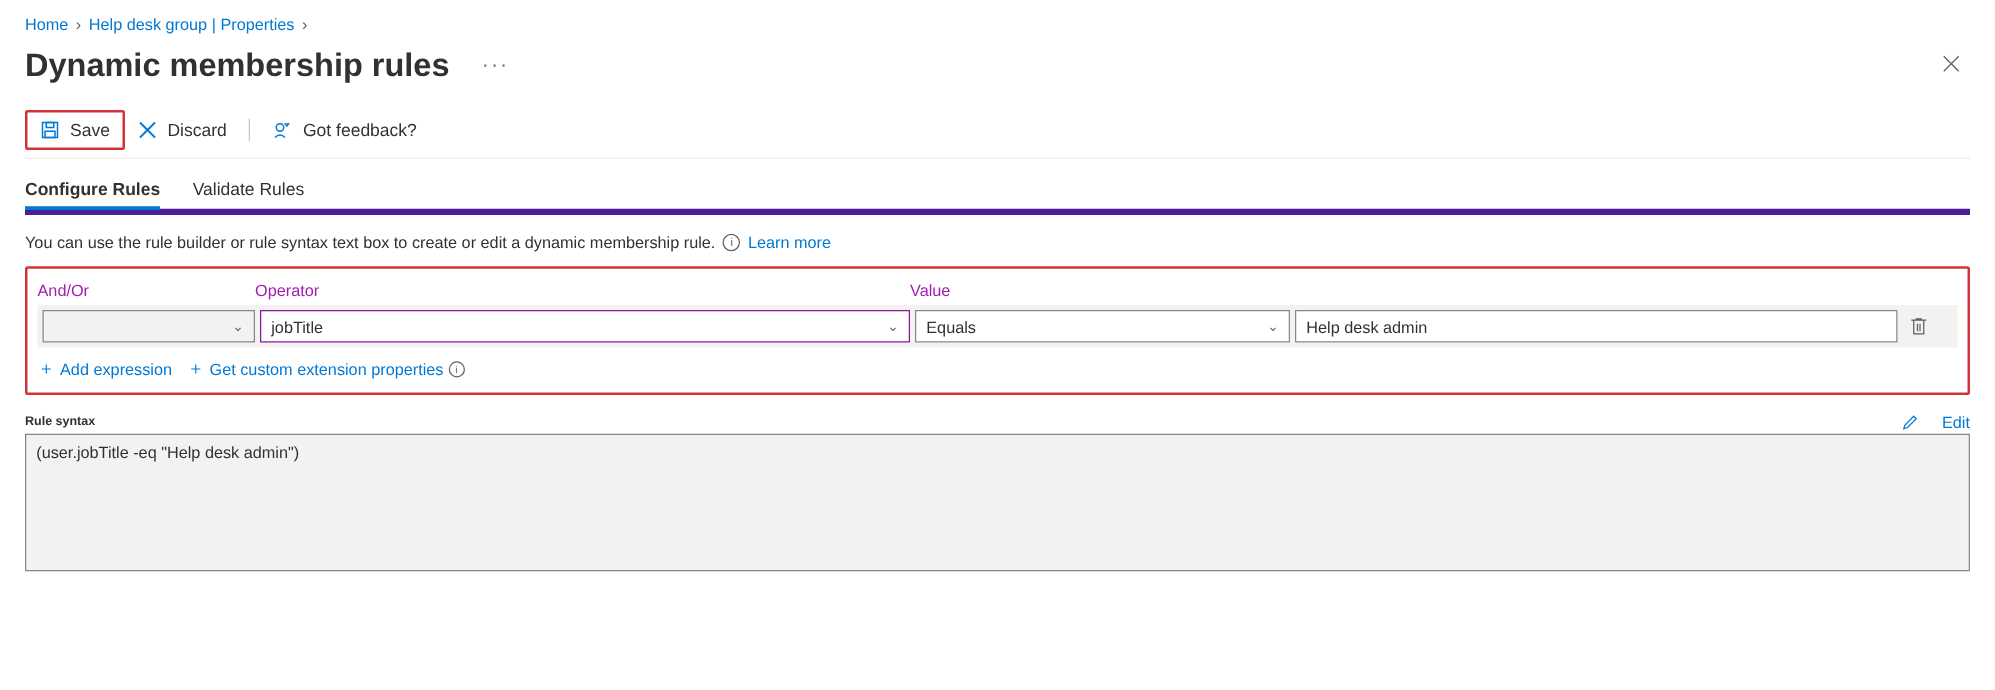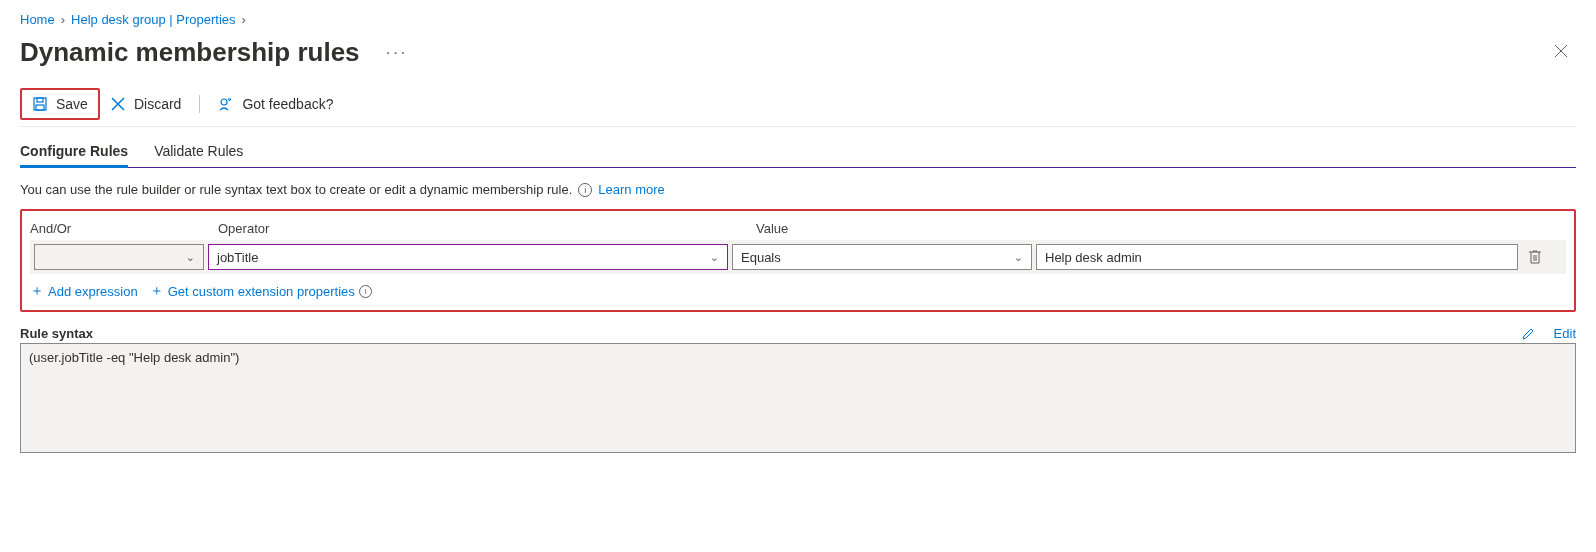--- a/index.html
+++ b/index.html
@@ -40,41 +40,41 @@
     display: inline-flex; align-items: center; gap: 8px;
     background: none; border: none; font-size: 14px; color: #323130;
     padding: 6px 10px; cursor: pointer; font-family: inherit;
   }
   .toolbar-button .ico { width: 16px; height: 16px; display: inline-flex; align-items: center; justify-content: center; color:#0078d4; }
   .tb-highlight {
     border: 2px solid #d13438; border-radius: 2px;
   }
   .toolbar-sep { width:1px; height:18px; background:#c8c6c4; margin: 0 8px; }
   .tabs {
-    display: flex; gap: 26px; border-bottom: 1px solid #4c1d95; margin-bottom: 14px;
+    display: flex; gap: 26px; border-bottom: 5px solid #4c1d95; margin-bottom: 14px;
   }
   .tab {
     background:none; border:none; font: inherit; font-size:14px; color:#323130;
     padding: 4px 0 8px 0; cursor:pointer; position:relative;
   }
   .tab.active { font-weight:600; }
   .tab.active::after {
     content:""; position:absolute; left:0; right:0; bottom:-1px; height:3px; background:#0078d4;
   }
   .helptext { font-size:13px; color:#323130; display:flex; align-items:center; gap:6px; margin-bottom:12px; }
   .helptext .info-circ { width:14px; height:14px; border:1px solid #605e5c; border-radius:50%; font-size:9px; display:inline-flex; align-items:center; justify-content:center; color:#605e5c; }
   .helptext a { color:#0078d4; text-decoration:none; cursor:pointer; }
   .rule-box-highlight {
     border: 2px solid #d13438; border-radius:2px; padding: 10px 8px 8px 8px; margin-bottom: 14px;
   }
   .rule-headers {
     display:grid;
     grid-template-columns: 170px 520px 300px 1fr 40px;
-    gap: 18px;
-    font-size:13px; color:#404040; padding: 0 0 4px 0;
+    gap: 4px;
+    font-size:13px; color:#a21caf; padding: 0 0 4px 0;
   }
   .rule-row {
     display:grid;
     grid-template-columns: 170px 520px 300px 1fr 40px;
     gap: 4px;
     background:#f3f2f1; padding:4px; align-items:center;
   }
   .dd, .txt {
     width:100%; height:26px; border:1px solid #8a8886; background:#fff;
     font:inherit; font-size:13px; padding: 0 8px;
@@ -86,21 +86,21 @@
   .txt { cursor:text; justify-content:flex-start; }
   .trash { width:26px; height:26px; display:flex; align-items:center; justify-content:center; color:#605e5c; cursor:pointer; }
   .add-row { display:flex; gap:12px; margin-top:6px; align-items:center; }
   .link-btn {
     background:none; border:none; color:#0078d4; font:inherit; font-size:13px;
     display:inline-flex; align-items:center; gap:4px; cursor:pointer; padding:2px 0;
   }
   .link-btn .plus { font-size:14px; }
   .info-small { width:13px; height:13px; border:1px solid #605e5c; border-radius:50%; font-size:8px; display:inline-flex; align-items:center; justify-content:center; color:#605e5c; }
   .syntax-header { display:flex; justify-content:space-between; align-items:center; margin: 6px 0 2px 0; }
-  .syntax-header .lbl { font-weight:600; font-size:13px; }
+  .syntax-header .lbl { font-weight:600; font-size:10px; }
   .edit-link { color:#0078d4; background:none; border:none; font:inherit; font-size:13px; cursor:pointer; display:inline-flex; align-items:center; gap:20px; }
   .syntax-box {
     width:100%; height:110px; border:1px solid #8a8886; background:#f3f2f1;
     font:inherit; font-size:13px; padding:6px 8px; color:#323130; resize:none;
   }
 </style>
 </head>
 <body>
 
 

